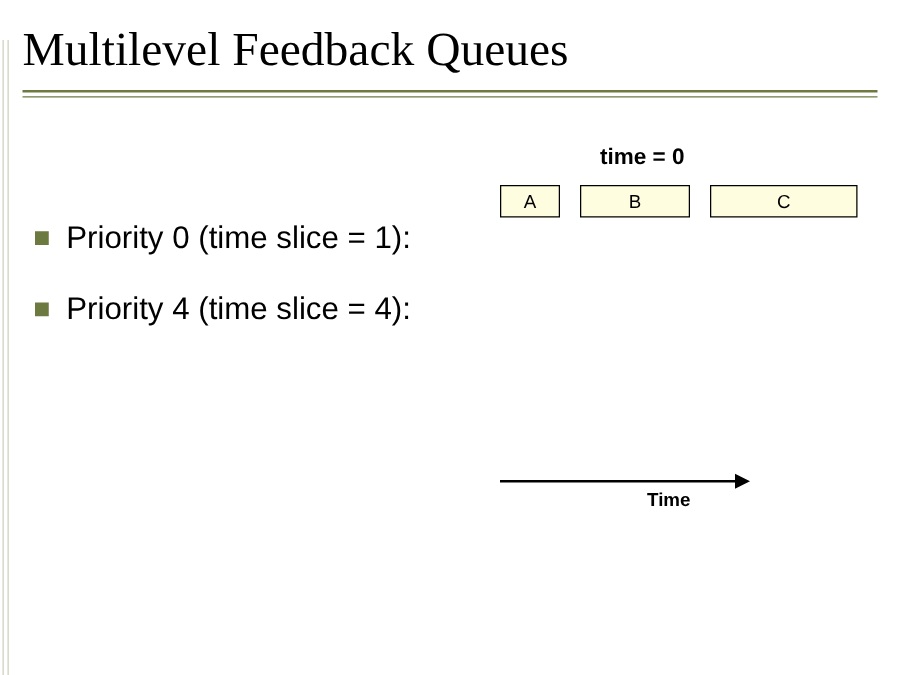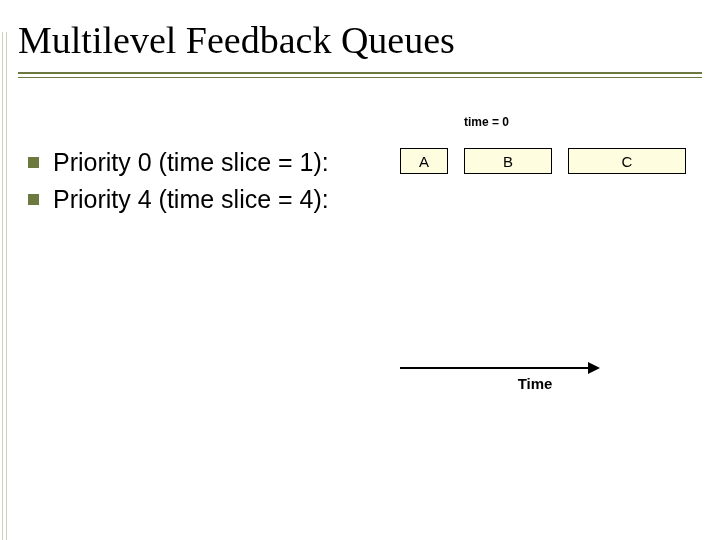--- a/index.html
+++ b/index.html
@@ -36,35 +36,36 @@
     width: 100%;
   }
   .title-rule .line-bottom {
     border-top: 1px solid #6c7a40;
     width: 100%;
     margin-top: 3px;
   }
   .time-label {
     position: absolute;
     top: 115px;
-    left: 464px;
+    left: 480px;
     font-family: Arial, Helvetica, sans-serif;
-    font-size: 12px;
+    font-size: 18px;
     font-weight: bold;
   }
   .body {
     position: absolute;
     top: 148px;
     left: 28px;
     right: 20px;
   }
   .bullet-row {
     display: flex;
     align-items: center;
     margin-bottom: 8px;
+    margin-top: 28px;
   }
   .bullet-icon {
     width: 11px;
     height: 11px;
     background: #6c7a40;
     margin-right: 14px;
     flex: 0 0 auto;
   }
   .bullet-text {
     font-family: Arial, Helvetica, sans-serif;
@@ -89,21 +90,21 @@
     font-size: 15px;
     display: flex;
     align-items: center;
     justify-content: center;
   }
   .proc-a { width: 48px; background: #fffde0; }
   .proc-b { width: 88px; background: #fffde0; margin-left: 16px; }
   .proc-c { width: 118px; background: #fffde0; margin-left: 16px; }
   .timeline {
     position: absolute;
-    top: 367px;
+    top: 384px;
     left: 400px;
     width: 210px;
   }
   .timeline-line {
     position: relative;
     height: 2px;
     background: #000;
     width: 190px;
   }
   .timeline-arrow {

